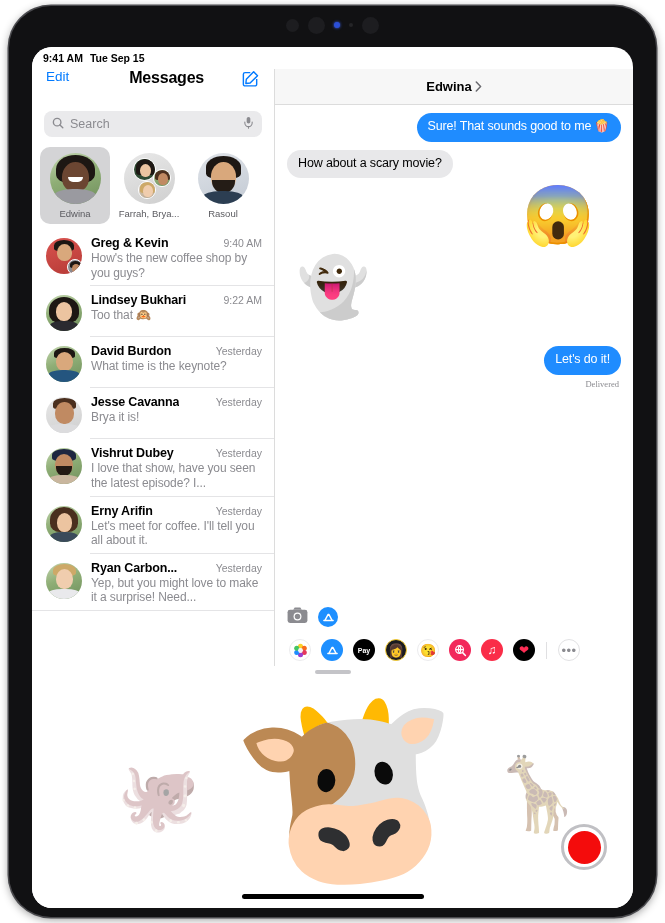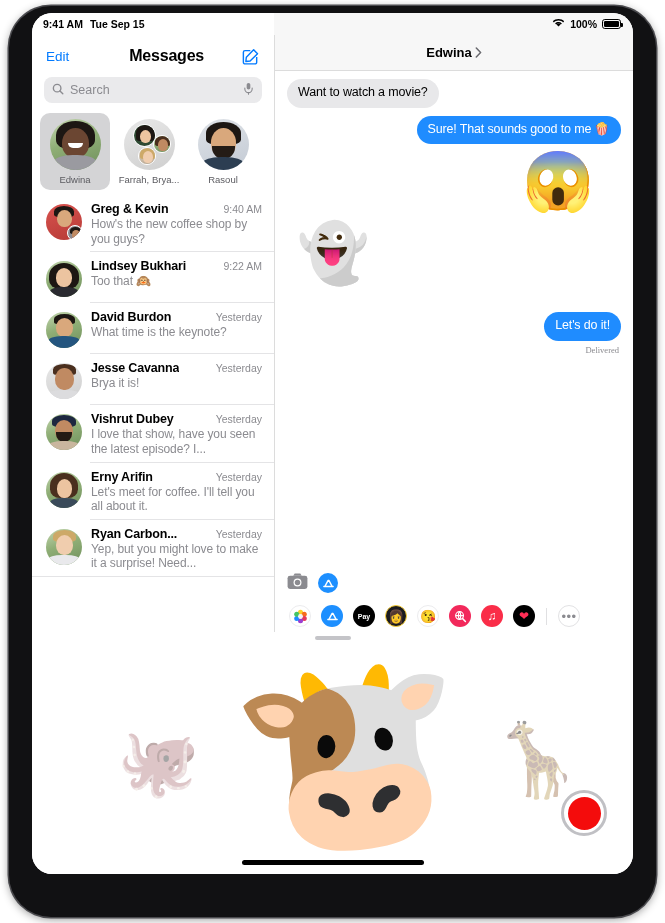--- a/index.html
+++ b/index.html
@@ -21,21 +21,21 @@
     width:130px; height:18px; display:flex; align-items:center; justify-content:center; gap:9px;
   }
   .sensor{ background:#1d1d20; border-radius:50%; }
   .s1{ width:13px; height:13px; }
   .s2{ width:17px; height:17px; }
   .s3{ width:6px; height:6px; background:#2b4fd8; box-shadow:0 0 3px #3a66ff; }
   .s4{ width:4px; height:4px; background:#252528; }
   .s5{ width:17px; height:17px; }
 
   #screen{
-    position:absolute; left:23px; top:7px; width:601px; height:861px;
+    position:absolute; left:23px; top:41px; width:601px; height:861px;
     background:#ffffff; border-radius:20px; overflow:hidden;
   }
 
   
   #statusbar{
     position:absolute; left:0; top:0; width:100%; height:22px;
     display:flex; align-items:center; font-size:10.5px; font-weight:bold; color:#000;
     z-index:6;
   }
   #status-left{ width:242px; background:#fff; height:100%; display:flex; align-items:center; padding-left:11px; gap:7px; }
@@ -44,21 +44,21 @@
   .battery-shell::after{ content:""; position:absolute; right:-3.2px; top:3px; width:1.8px; height:4px; background:#000; border-radius:0 1px 1px 0; }
   .battery-fill{ position:absolute; left:1px; top:1px; bottom:1px; right:1px; background:#000; border-radius:1.3px; }
 
   
   #split{ position:absolute; left:0; top:22px; width:100%; height:597px; display:flex; }
   #sidebar{ width:242px; background:#ffffff; height:100%; position:relative; overflow:hidden; }
   #divider{ width:1px; background:#dcdcdc; height:100%; }
   #detail{ flex:1; background:#ffffff; height:100%; position:relative; display:flex; flex-direction:column; }
 
   
-  #sbnav{ height:42px; display:flex; align-items:center; justify-content:space-between; padding:0 14px; }
+  #sbnav{ height:42px; display:flex; justify-content:space-between; padding:0 14px; }
   #edit-btn{ color:#027aff; font-size:13.5px; }
   #sb-title{ font-size:16px; font-weight:bold; color:#000000; letter-spacing:-.2px;margin-left:23px; }
   #compose-btn{ width:19px; height:19px; position:relative; }
   #compose-btn svg{ display:block; }
 
   
   #searchwrap{ padding:0 12px 8px 12px; }
   #searchbar{
     height:26px; background:#eaeaec; border-radius:8px;
     display:flex; align-items:center; padding:0 8px; gap:6px;
@@ -188,33 +188,20 @@
     <span class="sensor s4"></span>
     <span class="sensor s5"></span>
   </div>
 
   <div id="screen">
 
     <div id="statusbar">
       <div id="status-left">
         <span>9:41 AM</span>
         <span>Tue Sep 15</span>
-      </div>
-      <div id="status-right">
-        <span>
-          <svg width="13" height="10" viewBox="0 0 13 10">
-              <path d="M6.5 8.6 4.5 6.5a2.9 2.9 0 0 1 4 0z" fill="#000"></path>
-              <path d="M6.5 1C4.2 1 2.2 1.9.8 3.3l1.1 1.1C3 3.2 4.7 2.5 6.5 2.5s3.5.7 4.6 1.9l1.1-1.1C10.8 1.9 8.8 1 6.5 1z" fill="#000"></path>
-              <path d="M6.5 4c-1.3 0-2.5.5-3.4 1.4l1.1 1.1A3.3 3.3 0 0 1 6.5 5.5c.9 0 1.7.4 2.3 1l1.1-1.1A4.7 4.7 0 0 0 6.5 4z" fill="#000"></path>
-            </svg>
-        </span>
-        <span>100%</span>
-        <span class="battery-shell">
-            <span class="battery-fill"></span>
-          </span>
       </div>
     </div>
 
     <div id="split">
 
       <div id="sidebar">
 
         <div id="sbnav">
           <span id="edit-btn">Edit</span>
           <span id="sb-title">Messages</span>
@@ -418,28 +405,28 @@
           <span id="dhead-name">Edwina</span>
           <span>
             <svg width="7" height="11" viewBox="0 0 7 11" fill="none" stroke="#6b6b70" stroke-width="1.5" stroke-linecap="round" stroke-linejoin="round">
                 <path d="M1.3 1 5.6 5.5 1.3 10"></path>
               </svg>
           </span>
         </div>
 
         <div id="thread">
 
-          <div class="row in">
-            <div class="bubble in">Want to watch a movie?</div>
-          </div>
 
           <div class="row out">
             <div class="bubble out">Sure! That sounds good to me 🍿</div>
           </div>
 
+          <div class="row in">
+            <div class="bubble in">How about a scary movie?</div>
+          </div>
 
           <div class="row out sticker-row" style="margin-right:26px;margin-top:8px;">
             <span class="sticker">😱</span>
           </div>
 
           <div class="row in sticker-row" style="margin-left:10px;margin-top:14px;">
             <span class="sticker">👻</span>
           </div>
 
           <div class="row out" style="margin-top:30px;">

